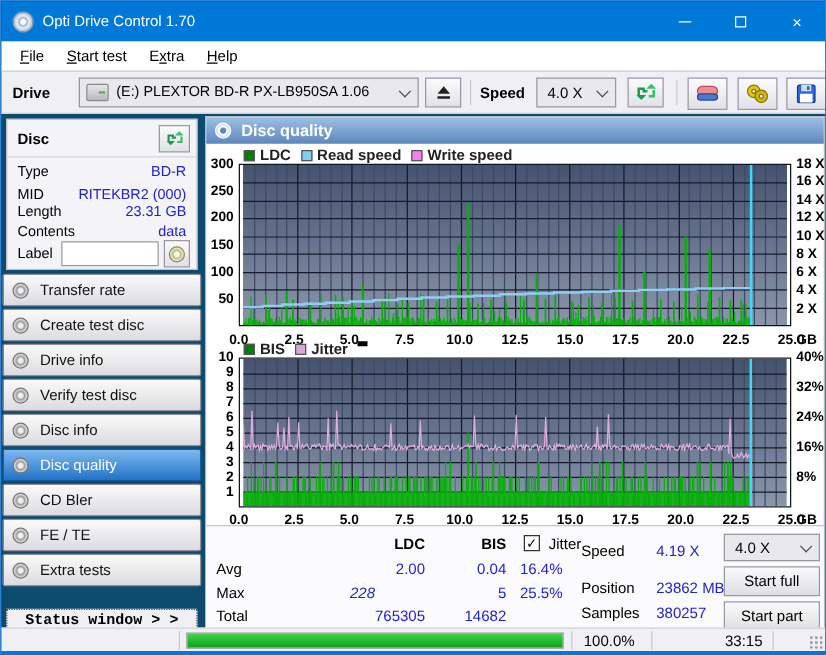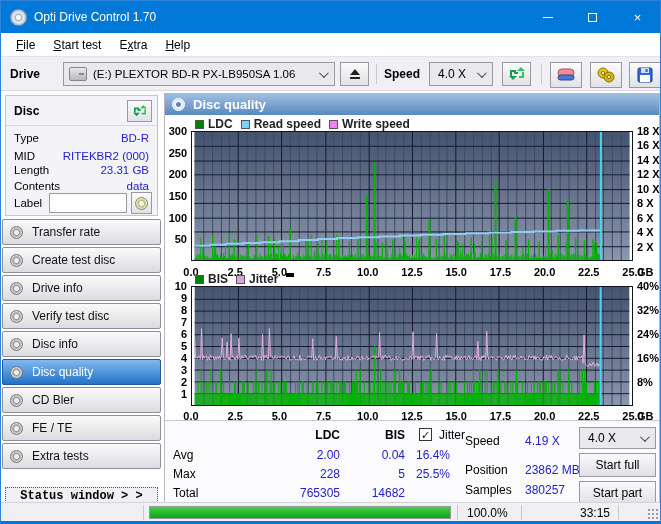--- a/index.html
+++ b/index.html
@@ -1,18 +1,18 @@
 <!DOCTYPE html>
 <html><head>
 <meta charset="utf-8">
 <style>
   * { margin:0; padding:0; box-sizing:border-box; font-family:"Liberation Sans", sans-serif; }
   html,body { background:#888; }
   #win {
-    position:relative; width:661px; height:524px; background:#ffffff;
+    position:relative; width:661px; height:524px; background:#0c4a6e;
     border:1px solid #2f81d6; border-bottom:3px solid #0078d7; overflow:hidden;
     font-size:12px; color:#000;
   }
   
   #titlebar { position:absolute; left:0; top:0; width:100%; height:32px; background:#0078d7; display:flex; align-items:center; }
   #titlebar .appicon { width:17px; height:17px; margin:0 7px 0 9px; border-radius:50%;
      background:radial-gradient(circle at 50% 50%, #fff 0 2px, #9fb4c8 3px, #e8eef4 5px, #b8c6d6 7px, #dce6ef 8px); border:1px solid #7e98ae; }
   #titlebar .ttl { color:#fff; font-size:12px; }
   #caption-buttons { margin-left:auto; display:flex; height:32px; }
   .capbtn { width:45px; height:32px; display:flex; align-items:center; justify-content:center; color:#fff; font-size:13px; }
@@ -1338,21 +1338,21 @@
       <div class="cell" style="left:115px; top:7px; width:60px; text-align:right; font-weight:bold;">LDC</div>
       <div class="cell" style="left:180px; top:7px; width:60px; text-align:right; font-weight:bold;">BIS</div>
       <div id="jitter-check" style="left:254px; top:7px;">✓</div>
       <div class="cell" style="left:274px; top:7px;">Jitter</div>
       <div id="stat-rows">
           <div class="cell" style="left:8px; top:27px;">Avg</div>
           <div class="cell val" style="left:115px; top:27px; width:60px; text-align:right;">2.00</div>
           <div class="cell val" style="left:180px; top:27px; width:60px; text-align:right;">0.04</div>
           <div class="cell val" style="left:225px; top:27px; width:60px; text-align:right;">16.4%</div>
           <div class="cell" style="left:8px; top:46px;">Max</div>
-          <div class="cell val" style="left:115px; top:46px; width:60px; text-align:right;">228</div>
+          <div class="cell val" style="left:115px; top:46px; width:60px; text-align:left;font-style:italic;">228</div>
           <div class="cell val" style="left:180px; top:46px; width:60px; text-align:right;">5</div>
           <div class="cell val" style="left:225px; top:46px; width:60px; text-align:right;">25.5%</div>
           <div class="cell" style="left:8px; top:65px;">Total</div>
           <div class="cell val" style="left:115px; top:65px; width:60px; text-align:right;">765305</div>
           <div class="cell val" style="left:180px; top:65px; width:60px; text-align:right;">14682</div>
           <div class="cell val" style="left:225px; top:65px; width:60px; text-align:right;"></div>
         </div>
 
       <div class="cell" style="left:300px; top:13px;">Speed</div>
       <div class="cell val" style="left:360px; top:13px;">4.19 X</div>

